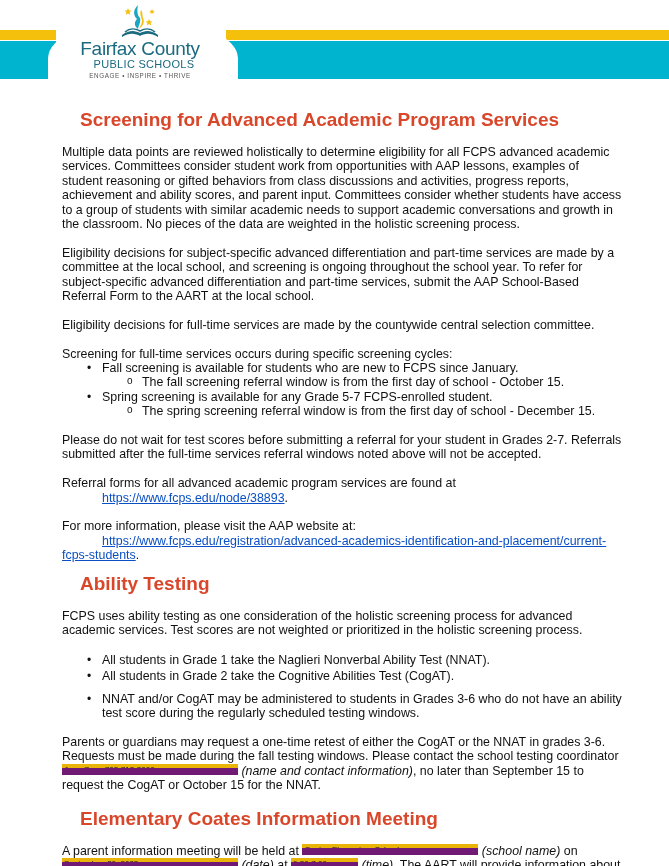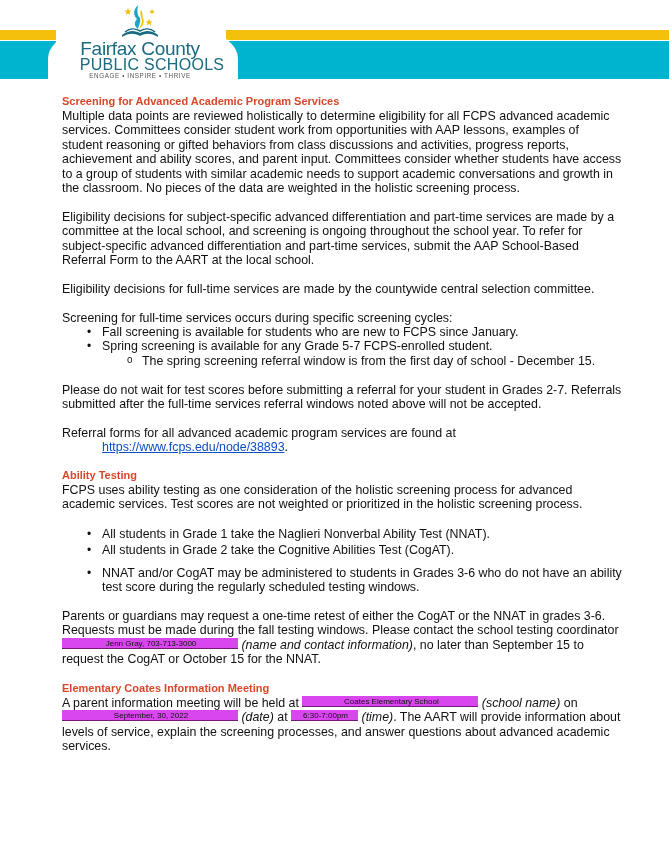--- a/index.html
+++ b/index.html
@@ -7,39 +7,39 @@
          font-family: "Liberation Sans", sans-serif; color: #111111; }
   .banner { position: absolute; left: 0; top: 0; width: 669px; height: 90px; }
   .stripe-y { position: absolute; top: 30px; height: 10px; background: #f5c00b; }
   .stripe-c { position: absolute; top: 41px; height: 38px; background: #00b4d0; }
   .logo-oval { position: absolute; left: 48px; top: 18px; width: 190px; height: 90px;
                background: #ffffff; border-radius: 50% 50% 0 0 / 45% 45% 0 0; }
   .logo { position: absolute; left: 60px; top: 0; width: 160px; height: 86px; text-align: center; }
   .logo-mark { position: absolute; left: 52px; top: 2px; width: 56px; height: 36px; }
   .logo-title { position: absolute; left: 0; width: 160px; top: 39px; font-size: 19px; color: #1a6a80;
                 letter-spacing: -0.3px; line-height: 20px; }
-  .logo-sub { position: absolute; left: 12px; width: 160px; top: 58px; font-size: 16px; color: #1a6a80;
+  .logo-sub { position: absolute; left: 4px; width: 160px; top: 58px; font-size: 11px; color: #1a6a80;
               letter-spacing: 0.3px; line-height: 13px; }
   .logo-tag { position: absolute; left: 0; width: 160px; top: 72px; font-size: 6.3px; color: #555;
               letter-spacing: 0.6px; line-height: 8px; }
 
   .content { position: absolute; left: 62px; top: 94px; width: 560px;
              font-size: 12.4px; line-height: 14.4px; }
-  h2 { margin: 0; font-size: 11px; line-height: 15px; color: #d9472b; font-weight: bold; }
+  h2 { margin: 18px; font-size: 19px; line-height: 15px; color: #d9472b; font-weight: bold; }
   p { margin: 0 0 14.4px 0; }
   p.tight { margin-bottom: 0; }
   ul { margin: 0; padding: 0; list-style: none; }
   li.b1 { position: relative; padding-left: 40px; }
   li.b1::before { content: "\2022"; position: absolute; left: 25px; top: 0; font-size: 12px; }
   li.b2 { position: relative; padding-left: 80px; }
   li.b2::before { content: "o"; position: absolute; left: 65px; top: -1px; font-size: 10px; }
   a { color: #0b4fc4; text-decoration: underline; padding-left: 40px; }
-  .field { display: inline-block; background: #d946ef; border-bottom: 1px solid #701a75;
+  .field { display: inline-block; background: #eab308; border-bottom: 7px solid #701a75;
            font-size: 8px; line-height: 11px; height: 11px; vertical-align: 0px;
-           padding-left: 2px; color: #111; overflow: hidden; white-space: nowrap; box-sizing: border-box; text-align: center; }
+           padding-left: 2px; color: #111; overflow: hidden; white-space: nowrap; box-sizing: border-box; }
   .hint { font-style: italic; }
   .gap { height: 14.4px; }
 </style>
 </head>
 <body>
 
 <div class="banner">
   <div class="stripe-y" style="left:0;width:56px;"></div>
   <div class="stripe-c" style="left:0;width:56px;"></div>
   <div class="stripe-y" style="left:226px;width:443px;"></div>
@@ -62,26 +62,28 @@
 </div>
 
 <div class="content">
   <h2>Screening for Advanced Academic Program Services</h2>
   <p>Multiple data points are reviewed holistically to determine eligibility for all FCPS advanced academic services. Committees consider student work from opportunities with AAP lessons, examples of student reasoning or gifted behaviors from class discussions and activities, progress reports, achievement and ability scores, and parent input. Committees consider whether students have access to a group of students with similar academic needs to support academic conversations and growth in the classroom. No pieces of the data are weighted in the holistic screening process.</p>
   <p>Eligibility decisions for subject-specific advanced differentiation and part-time services are made by a committee at the local school, and screening is ongoing throughout the school year. To refer for subject-specific advanced differentiation and part-time services, submit the AAP School-Based Referral Form to the AART at the local school.</p>
   <p>Eligibility decisions for full-time services are made by the countywide central selection committee.</p>
   <p class="tight">Screening for full-time services occurs during specific screening cycles:</p>
   <ul>
     <li class="b1">Fall screening is available for students who are new to FCPS since January.</li>
+    <li class="b2">The fall screening referral window is from the first day of school - October 15.</li>
     <li class="b1">Spring screening is available for any Grade 5-7 FCPS-enrolled student.</li>
     <li class="b2">The spring screening referral window is from the first day of school - December 15.</li>
   </ul>
   <div class="gap"></div>
   <p>Please do not wait for test scores before submitting a referral for your student in Grades 2-7. Referrals submitted after the full-time services referral windows noted above will not be accepted.</p>
   <p><span>Referral forms for all advanced academic program services are found at</span><br><a href="#">https://www.fcps.edu/node/38893</a><span>.</span></p>
+  <p><span>For more information, please visit the AAP website at: </span><a href="#">https://www.fcps.edu/registration/advanced-academics-identification-and-placement/current-fcps-students</a><span>.</span></p>
 
   <h2 style="margin-top:-1px;">Ability Testing</h2>
   <p class="tight">FCPS uses ability testing as one consideration of the holistic screening process for advanced academic services. Test scores are not weighted or prioritized in the holistic screening process.</p>
   <ul>
     <li class="b1" style="margin-top:15px;">All students in Grade 1 take the Naglieri Nonverbal Ability Test (NNAT).</li>
     <li class="b1" style="margin-top:2px;">All students in Grade 2 take the Cognitive Abilities Test (CogAT).</li>
     <li class="b1" style="margin-top:8px;">NNAT and/or CogAT may be administered to students in Grades 3-6 who do not have an ability test score during the regularly scheduled testing windows.</li>
   </ul>
   <div class="gap"></div>
   <p><span>Parents or guardians may request a one-time retest of either the CogAT or the NNAT in grades 3-6. Requests must be made during the fall testing windows. Please contact the school testing coordinator</span><br><span class="field" style="width:176px;">Jenn Gray, 703-713-3000</span> <span class="hint">(name and contact information)</span><span>, no later than September 15 to request the CogAT or October 15 for the NNAT.</span></p>

